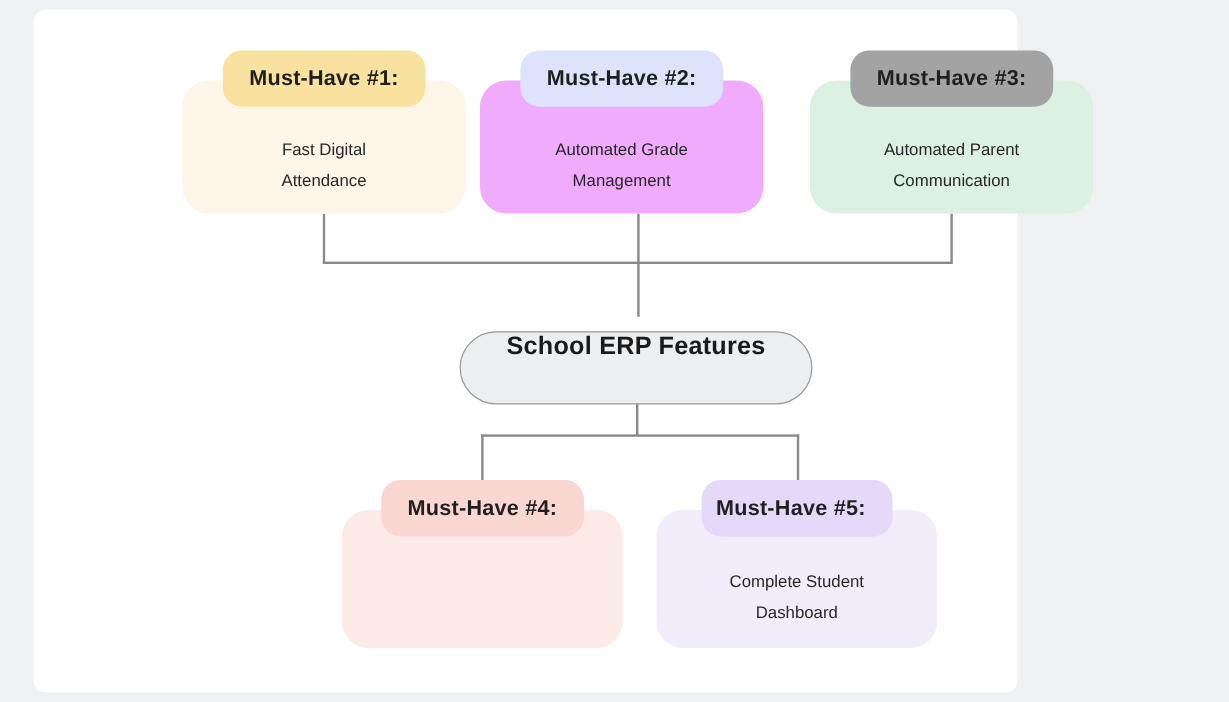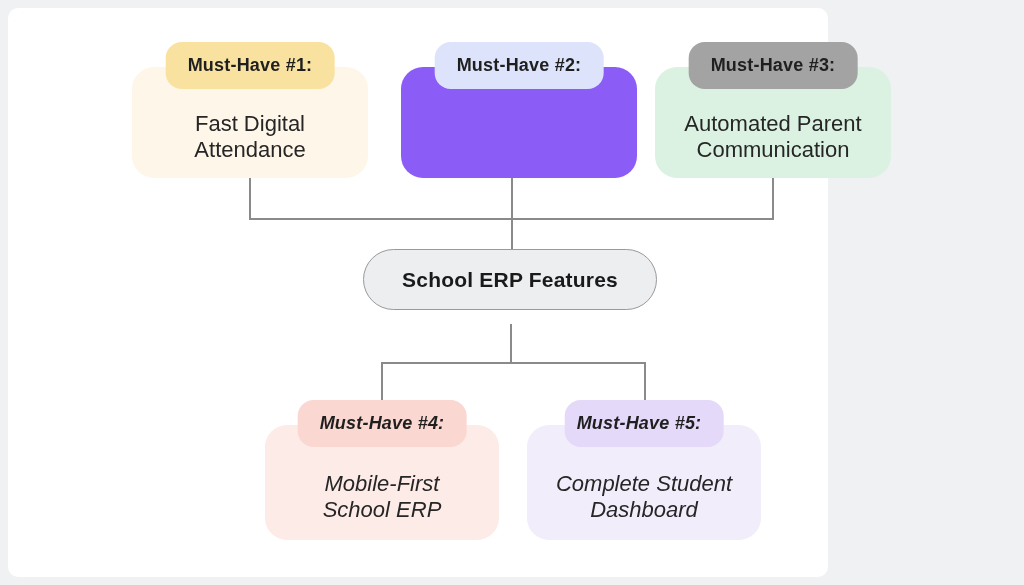--- a/index.html
+++ b/index.html
@@ -6,64 +6,65 @@
   html, body { width: 1024px; height: 585px; }
   body {
     font-family: "Liberation Sans", sans-serif;
     background: #eff1f2;
     overflow: hidden;
   }
   .stage {
     position: relative;
     width: 836px;
     height: 585px;
+    margin-left: 20px;
   }
   .canvas {
     position: absolute;
     left: 8px; top: 8px; right: 8px; bottom: 8px;
     background: #ffffff;
     border-radius: 10px;
   }
   .card {
     position: absolute;
     border-radius: 22px;
     display: flex;
     align-items: center;
     justify-content: center;
     padding-top: 29px;
   }
   .card-top { width: 236px; height: 111px; top: 67px; }
-  .card-bottom { width: 234px; height: 115px; top: 425px; font-style: italic; }
+  .card-bottom { width: 234px; height: 115px; top: 425px; }
   .badge {
     position: absolute;
     top: -25px;
     left: 50%;
     transform: translateX(-50%);
     white-space: nowrap;
     border-radius: 16px;
     padding: 13px 22px;
     font-size: 18px;
     font-weight: 700;
     color: #1f1f1f;
     letter-spacing: 0.2px;
   }
   .card-label {
-    font-size: 22px;
+    font-size: 14px;
     line-height: 26px;
     color: #262626;
     text-align: center;
     white-space: pre-line;
   }
   .root-node {
     position: absolute;
-    left: 363px; top: 249px;
+    left: 363px; top: 276px;
     width: 294px; height: 61px;
     border-radius: 31px;
     display: flex;
-    align-items: center;
+    align-items: flex-start;
     justify-content: center;
   }
   .root-label {
     font-size: 21px;
     font-weight: 700;
     color: #1a1a1a;
     letter-spacing: 0.2px;
   }
   .line { position: absolute; }
 </style>
@@ -82,38 +83,38 @@
   <div class="line" style="left: 381px; top: 362px; width: 265px; height: 2px; background: rgb(138, 138, 138);"></div>
   <div class="line" style="left: 381px; top: 362px; width: 2px; height: 41px; background: rgb(138, 138, 138);"></div>
   <div class="line" style="left: 644px; top: 362px; width: 2px; height: 41px; background: rgb(138, 138, 138);"></div>
 
   <div class="card card-top" style="left: 132px; background: rgb(254, 246, 232);">
     <div class="badge" style="background: rgb(249, 226, 160);">Must-Have #1:</div>
     <div class="card-label">Fast Digital
 Attendance</div>
   </div>
 
-  <div class="card card-top" style="left: 401px; background: #8b5cf6;">
+  <div class="card card-top" style="left: 380px; background: #f0abfc;">
     <div class="badge" style="background: rgb(221, 227, 250);">Must-Have #2:</div>
+    <div class="card-label">Automated Grade
+Management</div>
   </div>
 
   <div class="card card-top" style="left: 655px; background: rgb(219, 242, 226);">
     <div class="badge" style="background: #a3a3a3;">Must-Have #3:</div>
     <div class="card-label">Automated Parent
 Communication</div>
   </div>
 
   <div class="root-node" style="background: rgb(236, 238, 240); border: 1.5px solid rgb(151, 153, 156);">
     <span class="root-label">School ERP Features</span>
   </div>
 
   <div class="card card-bottom" style="left: 265px; background: rgb(253, 235, 232);">
     <div class="badge" style="background: rgb(251, 215, 209);">Must-Have #4:</div>
-    <div class="card-label">Mobile-First
-School ERP</div>
   </div>
 
   <div class="card card-bottom" style="left: 527px; background: rgb(242, 237, 251);">
     <div class="badge" style="background: rgb(228, 217, 248); padding-left: 12px;">Must-Have #5:</div>
     <div class="card-label">Complete Student
 Dashboard</div>
   </div>
 </div>
 
 </body></html>

